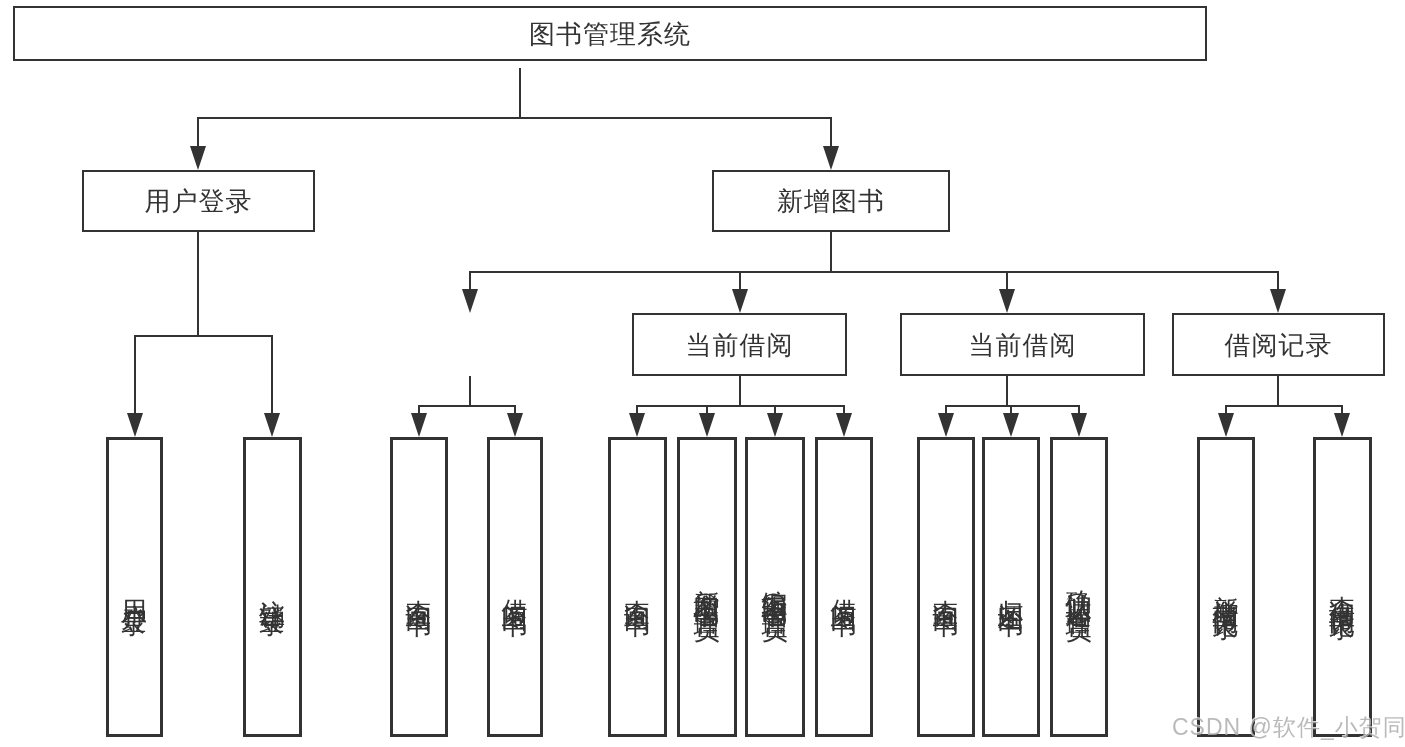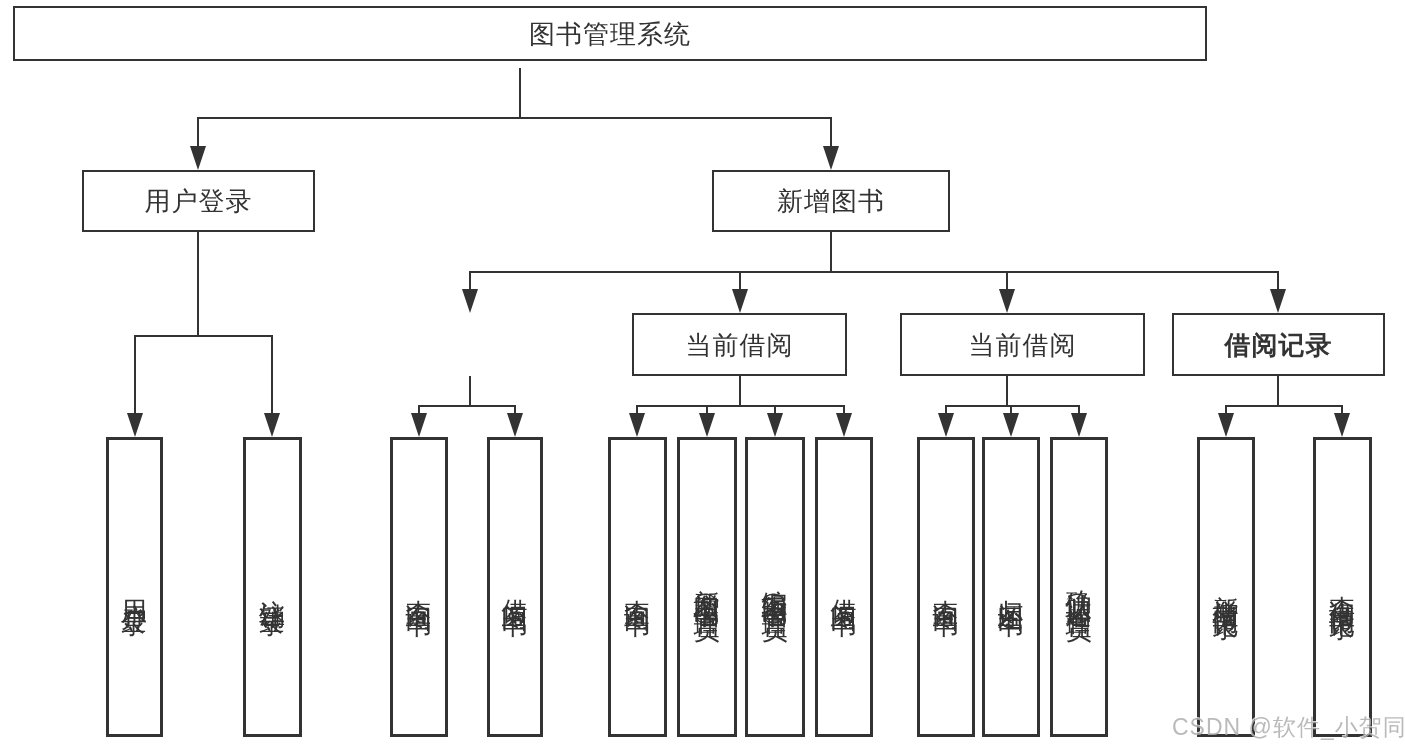--- a/index.html
+++ b/index.html
@@ -78,21 +78,21 @@
     </div>
     <div class="box h" style="left: 712px; top: 170px; width: 238px; height: 62px;">
       <span class="label">新增图书</span>
     </div>
     <div class="box h" style="left: 632px; top: 313px; width: 215px; height: 63px;">
       <span class="label">当前借阅</span>
     </div>
     <div class="box h" style="left: 900px; top: 313px; width: 245px; height: 63px;">
       <span class="label">当前借阅</span>
     </div>
-    <div class="box h" style="left: 1172px; top: 313px; width: 213px; height: 63px; font-weight: bold;">
+    <div class="box h" style="left: 1172px; top: 313px; width: 213px; height: 63px;">
       <span class="label">借阅记录</span>
     </div>
     <div class="box v" style="left: 106px; top: 437px; width: 57px; height: 300px;">
       <span class="label">用户登录</span>
     </div>
     <div class="box v" style="left: 243px; top: 437px; width: 59px; height: 300px;">
       <span class="label">注销登录</span>
     </div>
     <div class="box v" style="left: 390px; top: 437px; width: 58px; height: 300px;">
       <span class="label">查询图书</span>

